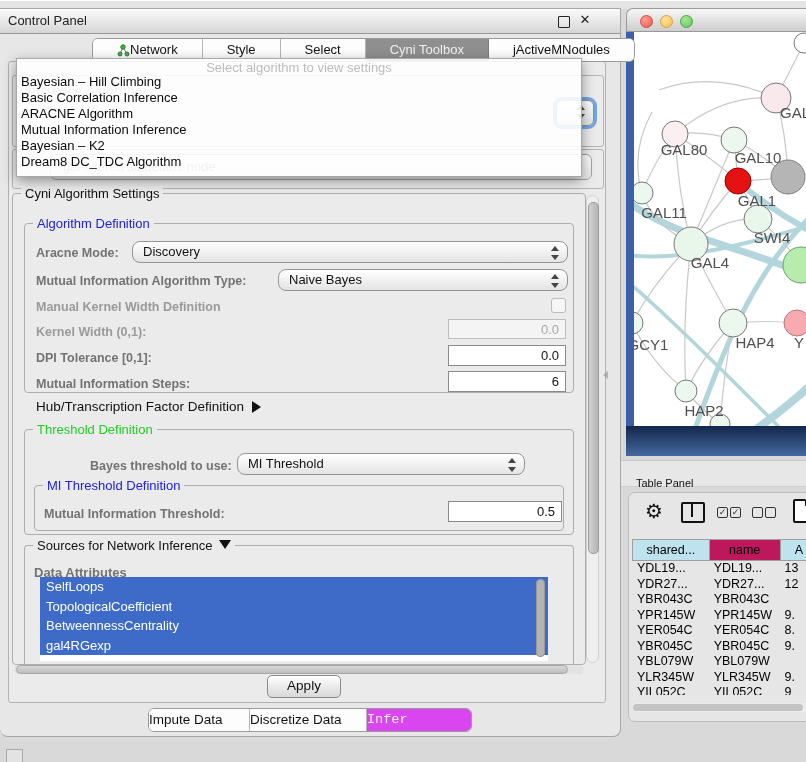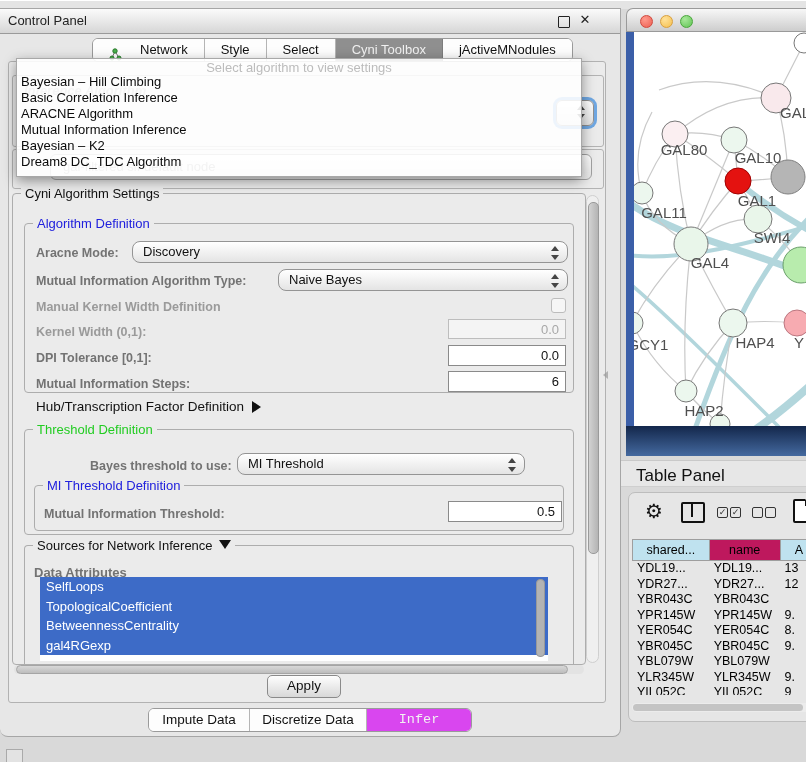--- a/index.html
+++ b/index.html
@@ -18,21 +18,21 @@
   #cp-titlebar{left:0;top:0;width:100%;height:24px;
       background:linear-gradient(#fbfbfb,#d6d6d6);border-bottom:1px solid #9a9a9a;}
   #cp-title{left:8px;top:4px;font-size:13px;color:#222;}
   .win-btn{top:5px;width:12px;height:12px;font-size:13px;color:#222;line-height:12px;text-align:center;cursor:default;}
   #float-btn{left:558px;top:7px;width:10px;height:10px;border:1.5px solid #222;border-radius:1px;}
   #close-btn{left:579px;font-weight:bold;}
 
   
   #tabs{left:92px;top:29px;height:22px;display:flex;border:1px solid #9a9a9a;border-radius:6px;
         background:#fff;overflow:hidden;z-index:5;}
-  .tab{padding:0 16px;font-size:13px;color:#111;line-height:22px;display:flex;align-items:flex-end;gap:18px;
+  .tab{padding:0 24px;font-size:13px;color:#111;line-height:22px;display:flex;align-items:center;gap:0;
        border-right:1px solid #b5b5b5;background:#fdfdfd;white-space:nowrap;}
   .tab:last-child{border-right:none;}
   .tab.sel{background:#8f8f8f;color:#f1f1f1;border-right-color:#7d7d7d;}
 
   
   #inner{left:8px;top:52px;width:598px;height:642px;background:#ebebeb;
          border:1px solid #b2b2b2;border-radius:3px;box-sizing:border-box;}
 
   
   .bgbox{border:1px solid #adadad;border-radius:3px;opacity:.9;}
@@ -91,21 +91,21 @@
   
   #vscroll{left:586px;top:186px;width:13px;height:468px;background:#efefef;border:1px solid #cfcfcf;border-radius:7px;box-sizing:border-box;}
   #vscroll-thumb{left:1px;top:6px;width:9px;height:350px;background:linear-gradient(90deg,#d2d2d2,#b4b4b4);border:1px solid #9a9a9a;border-radius:5px;}
   #hscroll{left:14px;top:656px;width:570px;height:9px;background:#e3e3e3;border-radius:5px;}
   #hscroll-thumb{left:2px;top:0;width:552px;height:9px;background:linear-gradient(#d8d8d8,#bdbdbd);border:1px solid #a5a5a5;border-radius:5px;box-sizing:border-box;}
 
   
   #apply{left:267px;top:666px;width:72px;height:21px;border:1px solid #8a8a8a;border-radius:5px;
          background:linear-gradient(#fefefe,#d8d8d8);font-size:13.5px;color:#111;text-align:center;line-height:20px;}
   #btabs{left:148px;top:699px;height:22px;display:flex;border:1px solid #9a9a9a;border-radius:6px;background:#fff;overflow:hidden;}
-  .btab{font-size:13.5px;color:#111;line-height:22px;text-align:center;background:#fdfdfd;border-right:1px solid #b5b5b5;}
+  .btab{font-size:13.5px;color:#111;line-height:22px;background:#fdfdfd;border-right:1px solid #b5b5b5;}
   .btab:last-child{border-right:none;}
   .btab.sel{background:#d946ef;color:#f2f2f2;font-family:Liberation Mono, monospace;}
 
   #mini-square{left:6px;top:749px;width:15px;height:13px;border:1px solid #aaa;background:#e3e3e3;}
   #splitter-handle{left:603px;top:371px;width:0;height:0;border-top:4px solid transparent;border-bottom:4px solid transparent;border-right:5px solid #9a9a9a;opacity:.7;}
 
   
   #net{left:626px;top:8px;width:180px;height:448px;}
   #net-titlebar{left:0;top:0;width:100%;height:24px;background:linear-gradient(#f7f7f7,#cdcdcd);
       border:1px solid #9a9a9a;border-right:none;box-sizing:border-box;border-radius:7px 0 0 0;}
@@ -113,21 +113,21 @@
   #light-red{left:13px;background:radial-gradient(circle at 35% 30%,#ff9a8d,#ec5f52);border:1px solid #d1493e;}
   #light-yellow{left:33px;background:radial-gradient(circle at 35% 30%,#ffe29a,#f5bf4f);border:1px solid #d9a03e;}
   #light-green{left:53px;background:radial-gradient(circle at 35% 30%,#a8e89a,#61c454);border:1px solid #4aa73c;}
   #net-frame{left:0;top:24px;width:100%;height:424px;background:#3b5fa8;}
   #net-canvas{left:8px;top:0;width:172px;height:394px;background:#fff;overflow:hidden;}
   #net-bottom{left:0;top:394px;width:100%;height:30px;background:linear-gradient(#13274b,#44699f);}
   svg text{font-family:"Liberation Sans","DejaVu Sans",sans-serif;font-size:15px;fill:#4f4f4f;}
 
   
   #tp-bar{left:621px;top:460px;width:185px;height:27px;background:#e7e7e7;border-top:1px solid #c9c9c9;border-bottom:1px solid #cfcfcf;box-sizing:border-box;}
-  #tp-title{left:15px;top:5px;font-size:17px;color:#111;}
+  #tp-title{left:15px;top:16px;font-size:11px;color:#111;}
   #tp{left:628px;top:492px;width:192px;height:230px;background:#e6e6e6;border:1px solid #bdbdbd;border-radius:7px;box-sizing:border-box;}
   #tp-gear{left:16px;top:6px;font-size:20px;color:#111;line-height:24px;}
   #tp-cols{left:52px;top:9px;width:20px;height:17px;border:2px solid #111;border-radius:2px;}
   #tp-cols:before{content:"";position:absolute;left:8px;top:0;width:2px;height:13px;background:#111;}
   .cbx{top:14px;width:9px;height:9px;border:1.5px solid #333;border-radius:2px;font-size:9px;line-height:8px;text-align:center;color:#333;font-weight:bold;}
   #tp-doc{left:164px;top:6px;width:15px;height:20px;border:2px solid #111;border-radius:2px;background:#fff;}
   #tp-doc:before{content:"";position:absolute;right:-2px;top:-2px;border-top:7px solid #e6e6e6;border-left:7px solid #111;}
 
   #tbl{left:3px;top:46px;width:186px;overflow:hidden;}
   .trow{display:flex;height:15.5px;}

